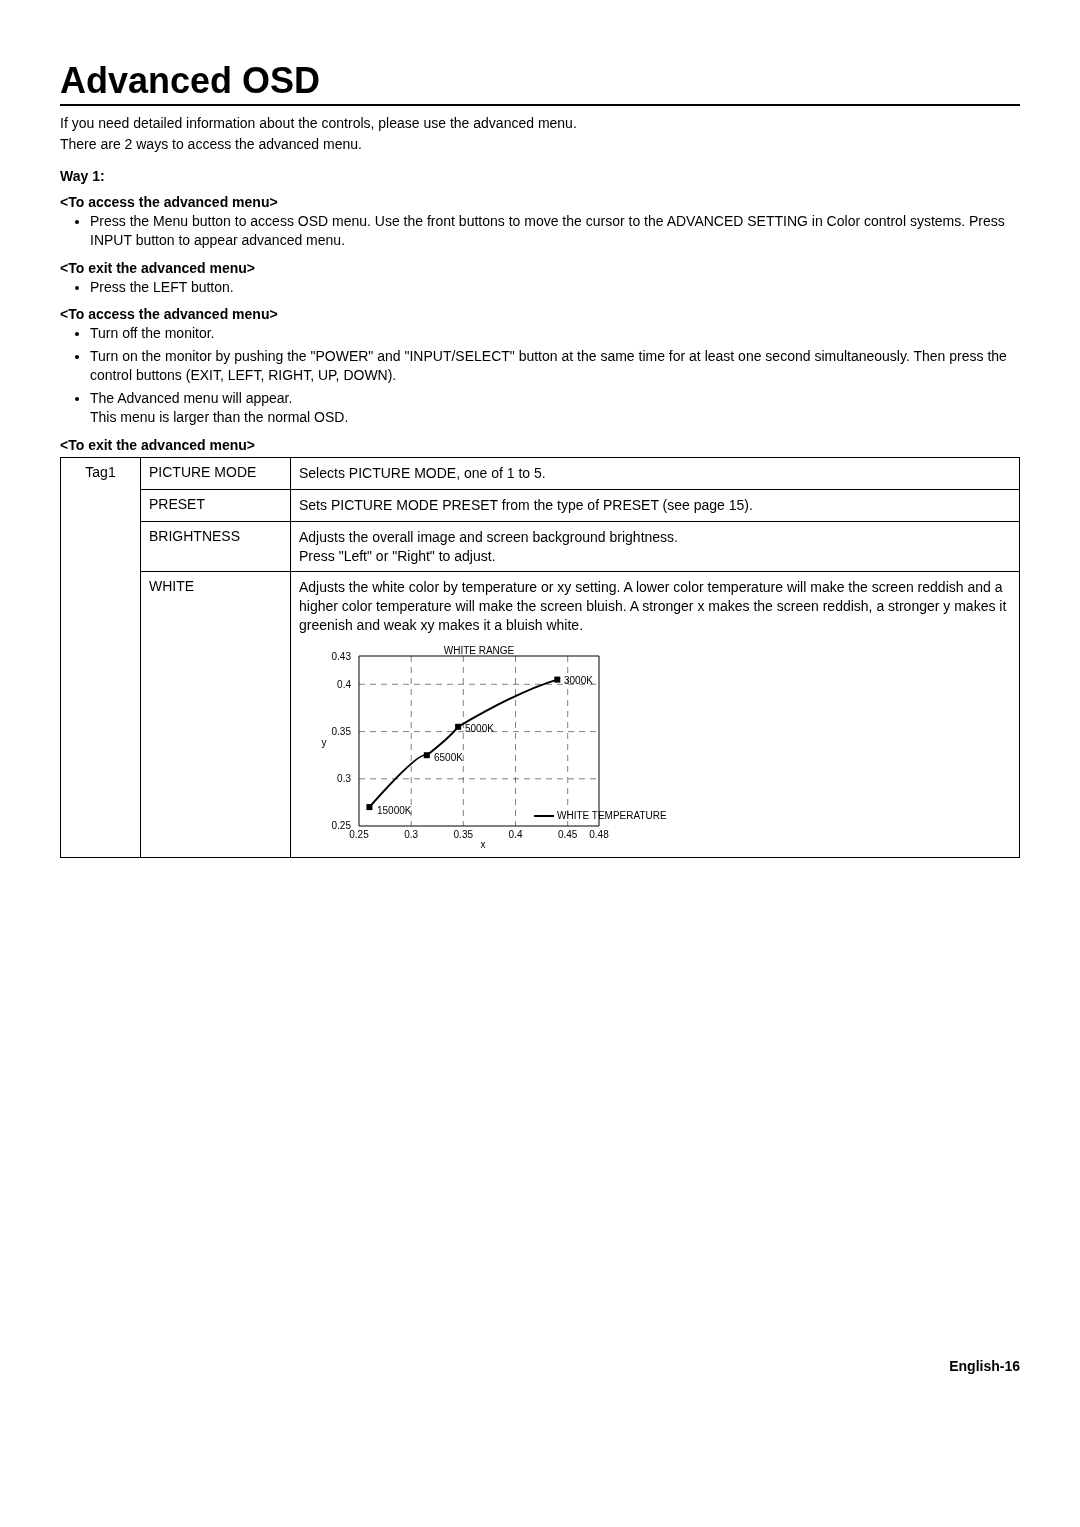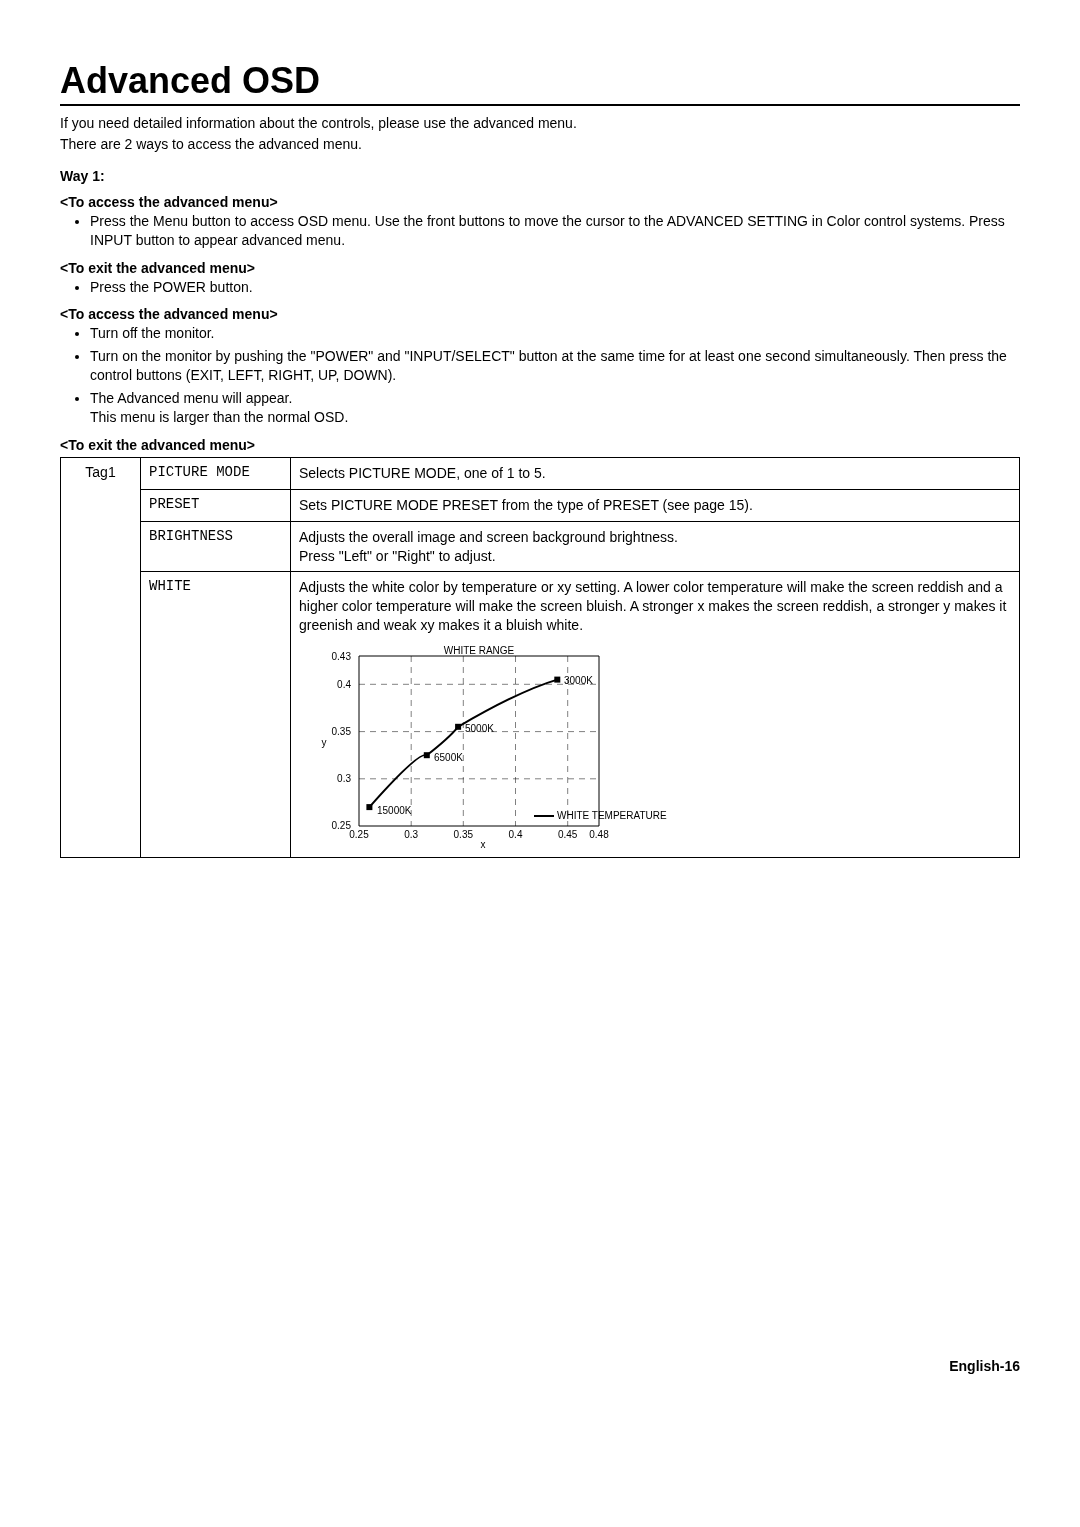--- a/index.html
+++ b/index.html
@@ -67,21 +67,20 @@
     border: 1px solid #000;
     padding: 6px 8px;
     vertical-align: top;
   }
   td.tag-col {
     width: 80px;
     text-align: center;
   }
   td.name-col {
     width: 150px;
-    font-family: Liberation Mono, monospace;
   }
   td.desc-col {
     line-height: 1.35;
   }
   .footer {
     text-align: right;
     font-weight: bold;
     font-size: 14px;
     margin-top: 500px;
   }
@@ -108,21 +107,21 @@
     <p style="margin-top:2px;">There are 2 ways to access the advanced menu.</p>
   </div>
 
   <div class="way-label">Way 1:</div>
   <div class="sub-head">&lt;To access the advanced menu&gt;</div>
   <ul class="bullets">
     <li>Press the Menu button to access OSD menu. Use the front buttons to move the cursor to the ADVANCED SETTING in Color control systems. Press INPUT button to appear advanced menu.</li>
   </ul>
   <div class="sub-head">&lt;To exit the advanced menu&gt;</div>
   <ul class="bullets">
-    <li>Press the POWER button.</li>
+    <li>Press the LEFT button.</li>
   </ul>
 
   <div class="sub-head">&lt;To access the advanced menu&gt;</div>
   <ul class="bullets">
     <li>Turn off the monitor.</li>
     <li>Turn on the monitor by pushing the "POWER" and "INPUT/SELECT" button at the same time for at least one second simultaneously. Then press the control buttons (EXIT, LEFT, RIGHT, UP, DOWN).</li>
     <li style="white-space:pre-line;">The Advanced menu will appear.
 This menu is larger than the normal OSD.</li>
   </ul>
   <div class="sub-head">&lt;To exit the advanced menu&gt;</div>

